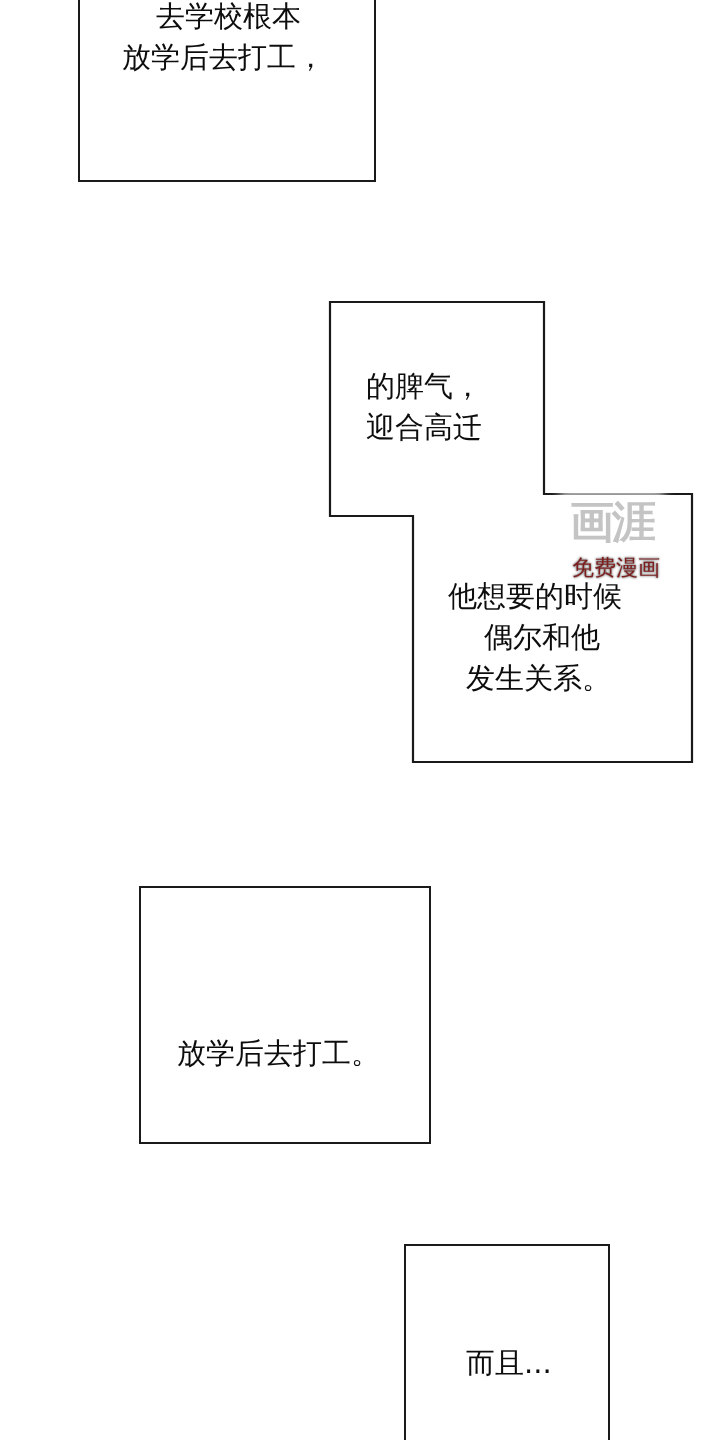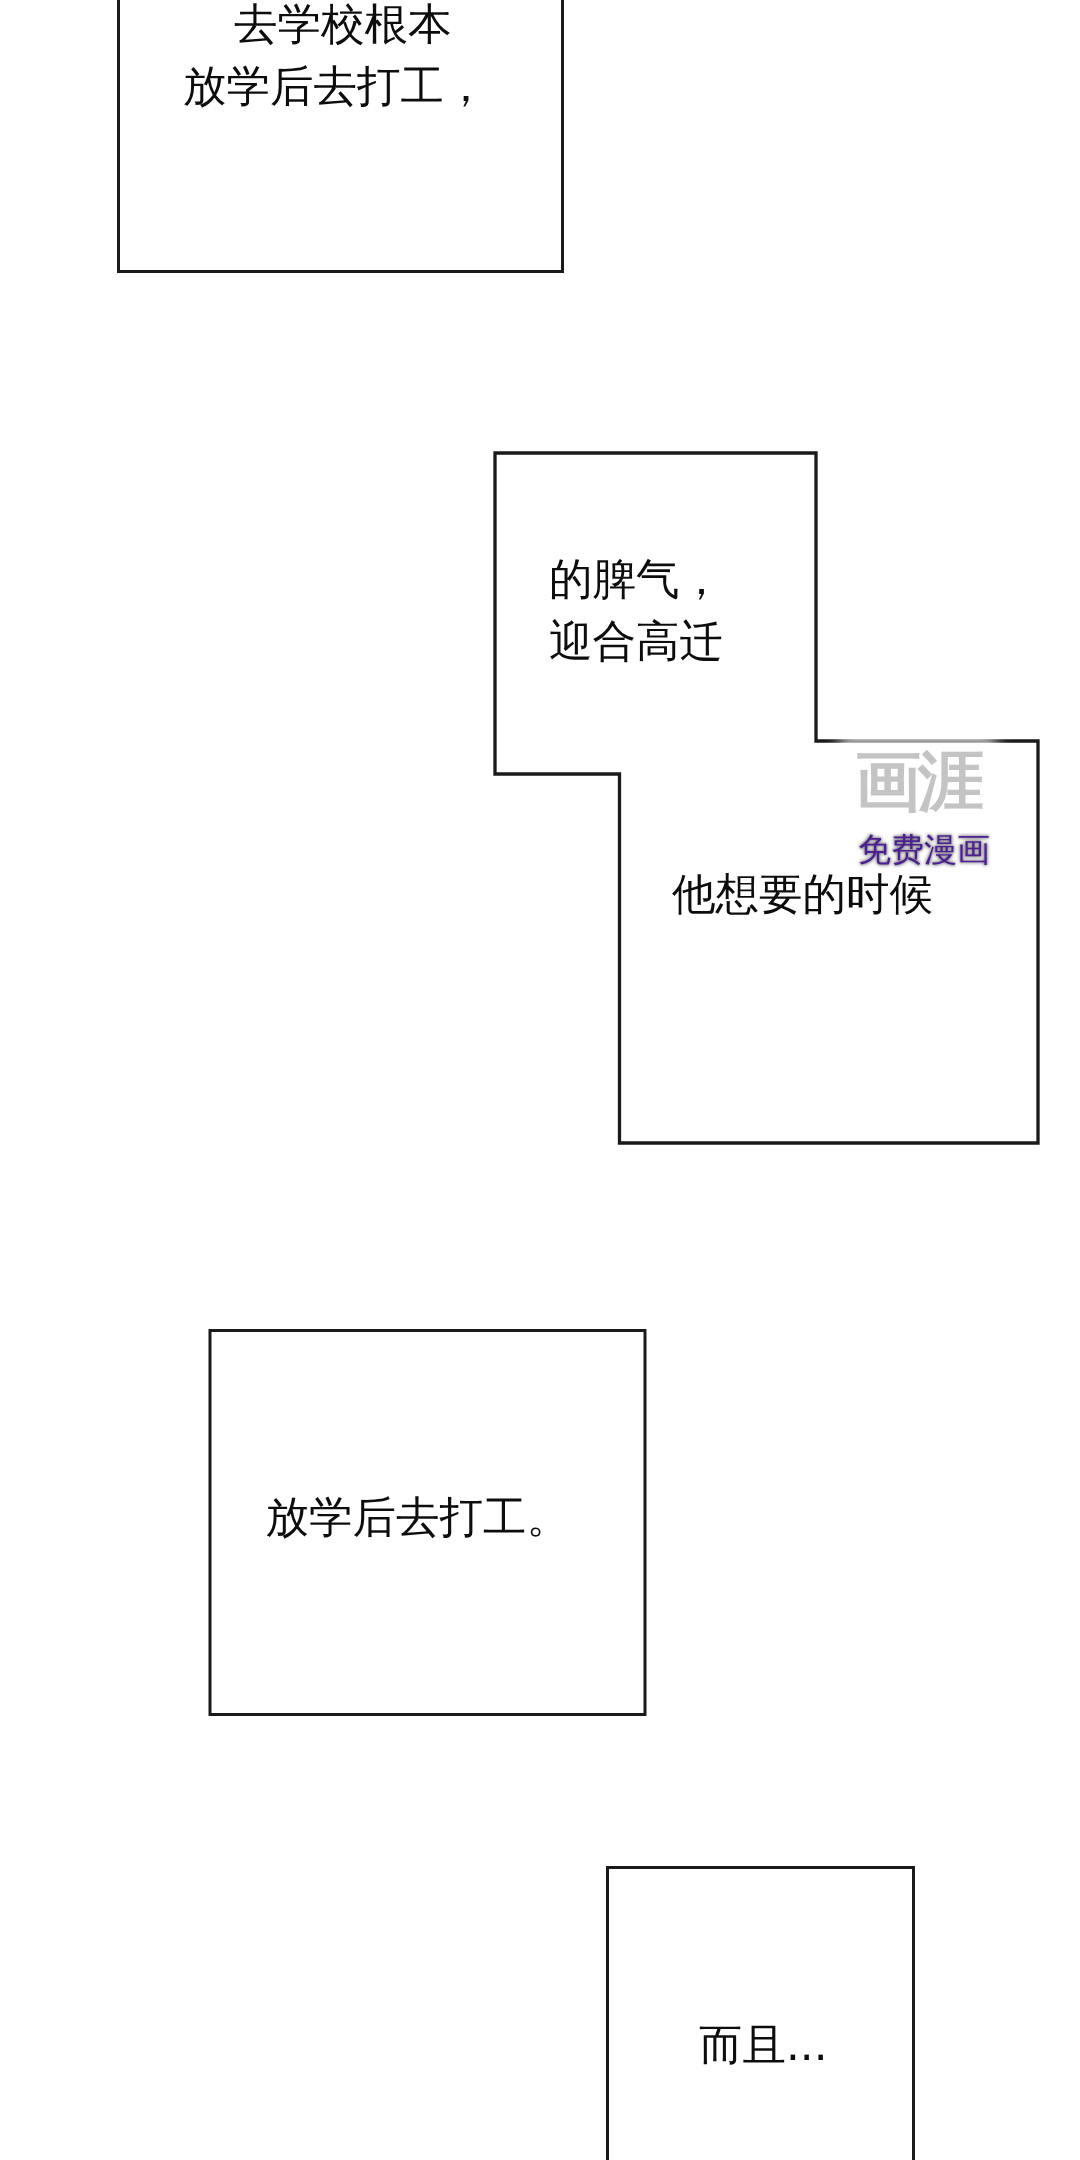--- a/index.html
+++ b/index.html
@@ -58,21 +58,21 @@
       background: rgba(255,255,255,0.55);
       box-shadow: 0 0 10px 6px rgba(255,255,255,0.7);
       padding: 4px 4px;
     }
     .wm-sub {
       position: absolute;
       left: 14px;
       top: 66px;
       font-size: 22px;
       line-height: 24px;
-      color: #4c1d95;
+      color: #7f1d1d;
       text-shadow: 0 0 2px #666, 0 0 3px #888;
       letter-spacing: 0px;
     }
   </style>
 </head>
 <body>
 
 <div class="panel" style="left:78px; top:-10px; width:298px; height:192px;"></div>
 <div class="caption" style="left:122px; top:-4px;">
   <span style="padding-left:34px;">去学校根本</span>
@@ -83,28 +83,30 @@
   <path d="M330 302 L544 302 L544 494 L692 494 L692 762 L413 762 L413 516 L330 516 Z" fill="#ffffff" stroke="#1a1a1a" stroke-width="2.2"></path>
 </svg>
 
 <div class="caption" style="left:366px; top:366px;">
   <span>的脾气，</span>
   <span>迎合高迁</span>
 </div>
 
 <div class="caption" style="left:448px; top:576px;">
   <span>他想要的时候</span>
+  <span style="padding-left:36px;">偶尔和他</span>
+  <span style="padding-left:18px;">发生关系。</span>
 </div>
 
 <div class="watermark">
   <div class="wm-logo">画涯</div>
   <div class="wm-sub">免费漫画</div>
 </div>
 
 <div class="panel" style="left:139px; top:886px; width:292px; height:258px;"></div>
-<div class="caption" style="left:177px; top:991px;">
+<div class="caption" style="left:177px; top:1033px;">
   <span>放学后去打工。</span>
 </div>
 
 <div class="panel" style="left:404px; top:1244px; width:206px; height:210px;"></div>
 <div class="caption" style="left:466px; top:1343px;">
   <span>而且...</span>
 </div>
 
 </body></html>

